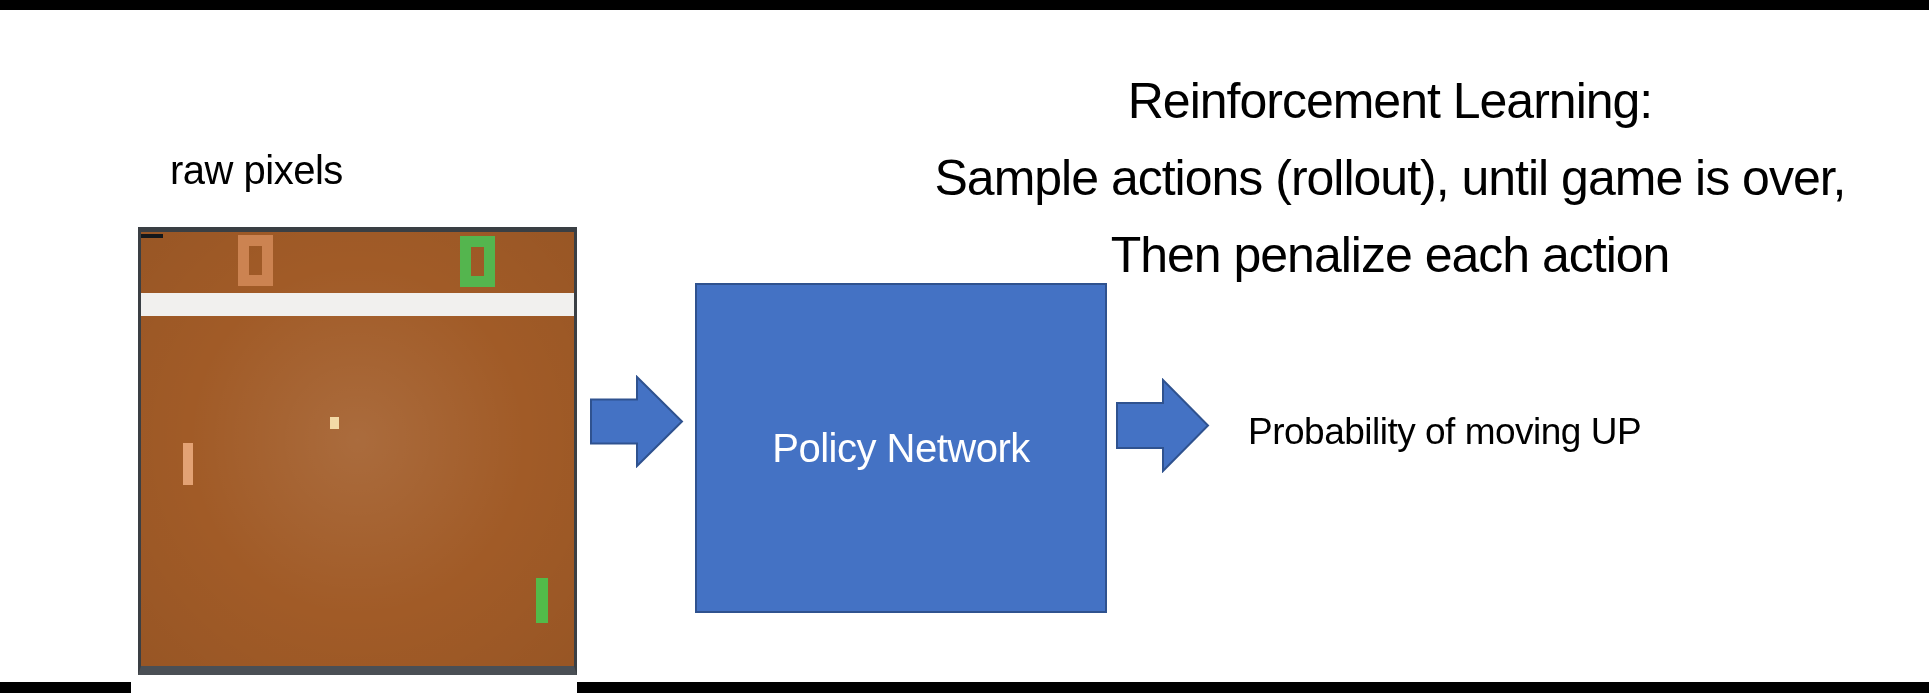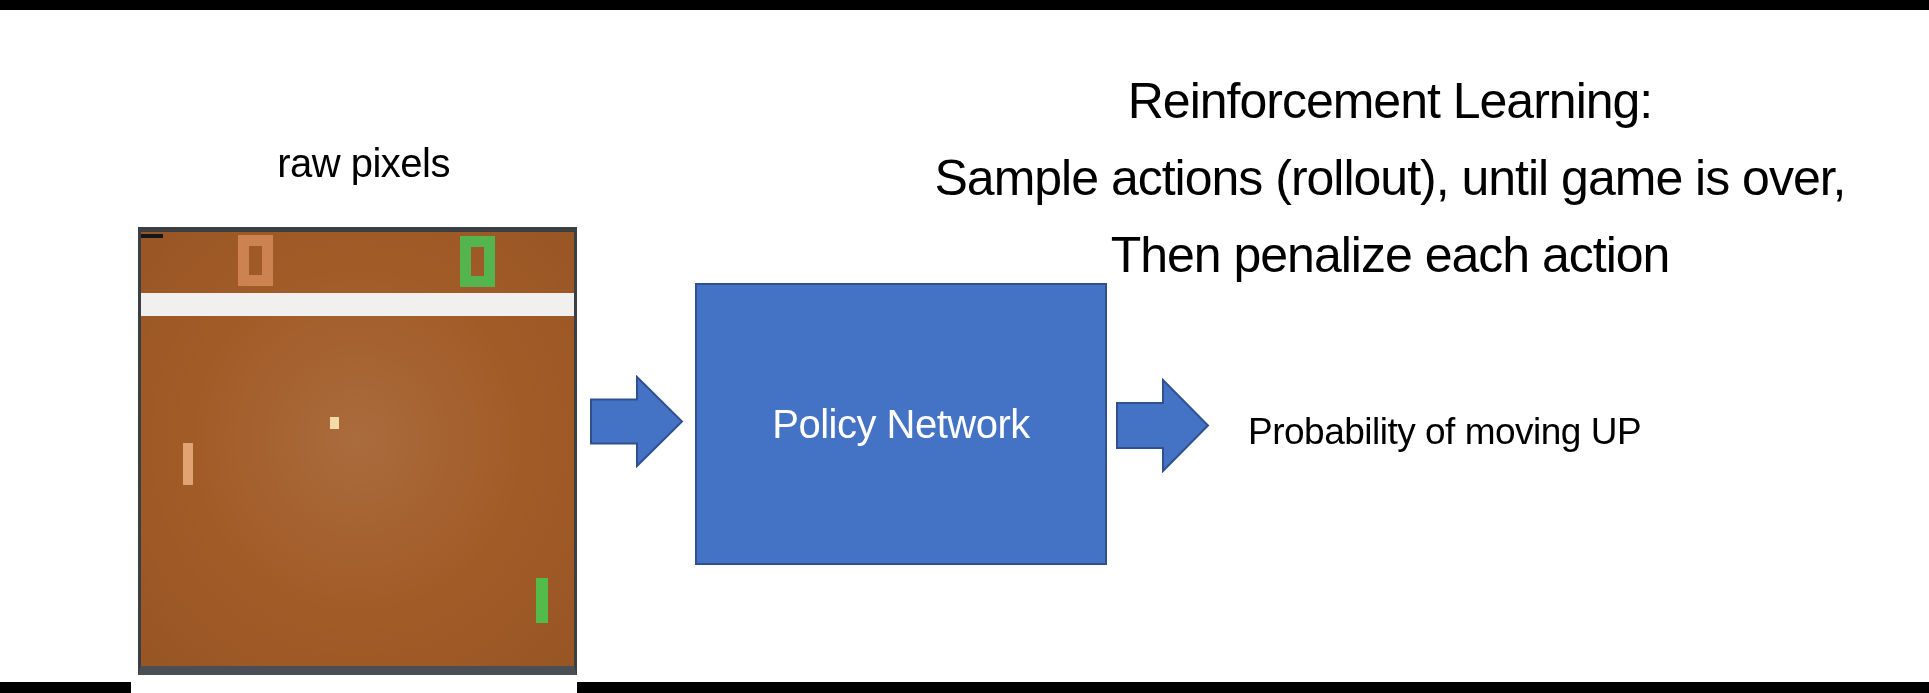--- a/index.html
+++ b/index.html
@@ -12,22 +12,22 @@
   }
   .abs { position: absolute; }
 
   
   .top-bar    { left: 0; top: 0; width: 1929px; height: 10px; }
   .bottom-bar-left  { left: 0;    top: 682px; width: 131px;  height: 11px; }
   .bottom-bar-right { left: 577px; top: 682px; width: 1352px; height: 11px; }
 
   
   .raw-pixels {
-    left: 170px; top: 141px; width: 280px;
-    text-align: right;
+    left: 170px; top: 148px; width: 280px;
+    text-align: left;
     font-size: 40px; line-height: 1.1; color: #000;
     letter-spacing: -0.5px;
   }
 
   
   .pong-frame {
     left: 138px; top: 227px; width: 439px; height: 448px;
     border: 3px solid #3a3f44;
     border-top-width: 5px;
     border-bottom: 9px solid #4a4f55;
@@ -59,21 +59,21 @@
     color: #000;
   }
 
   
   .arrow-in  { left: 590px;  top: 375px; width: 94px; height: 93px; }
   .arrow-out { left: 1116px; top: 378px; width: 94px; height: 95px; }
   .arrow-svg { display: block; width: 100%; height: 100%; }
 
   
   .policy-box {
-    left: 695px; top: 283px; width: 412px; height: 282px;
+    left: 695px; top: 283px; width: 412px; height: 330px;
     border: 2px solid;
     display: flex; align-items: center; justify-content: center;
   }
   .policy-label { font-size: 40px; letter-spacing: -0.5px; }
 
   
   .probability-label {
     left: 1228px; top: 410px; width: 500px;
     font-size: 37px; line-height: 44px;
     letter-spacing: -0.5px;

